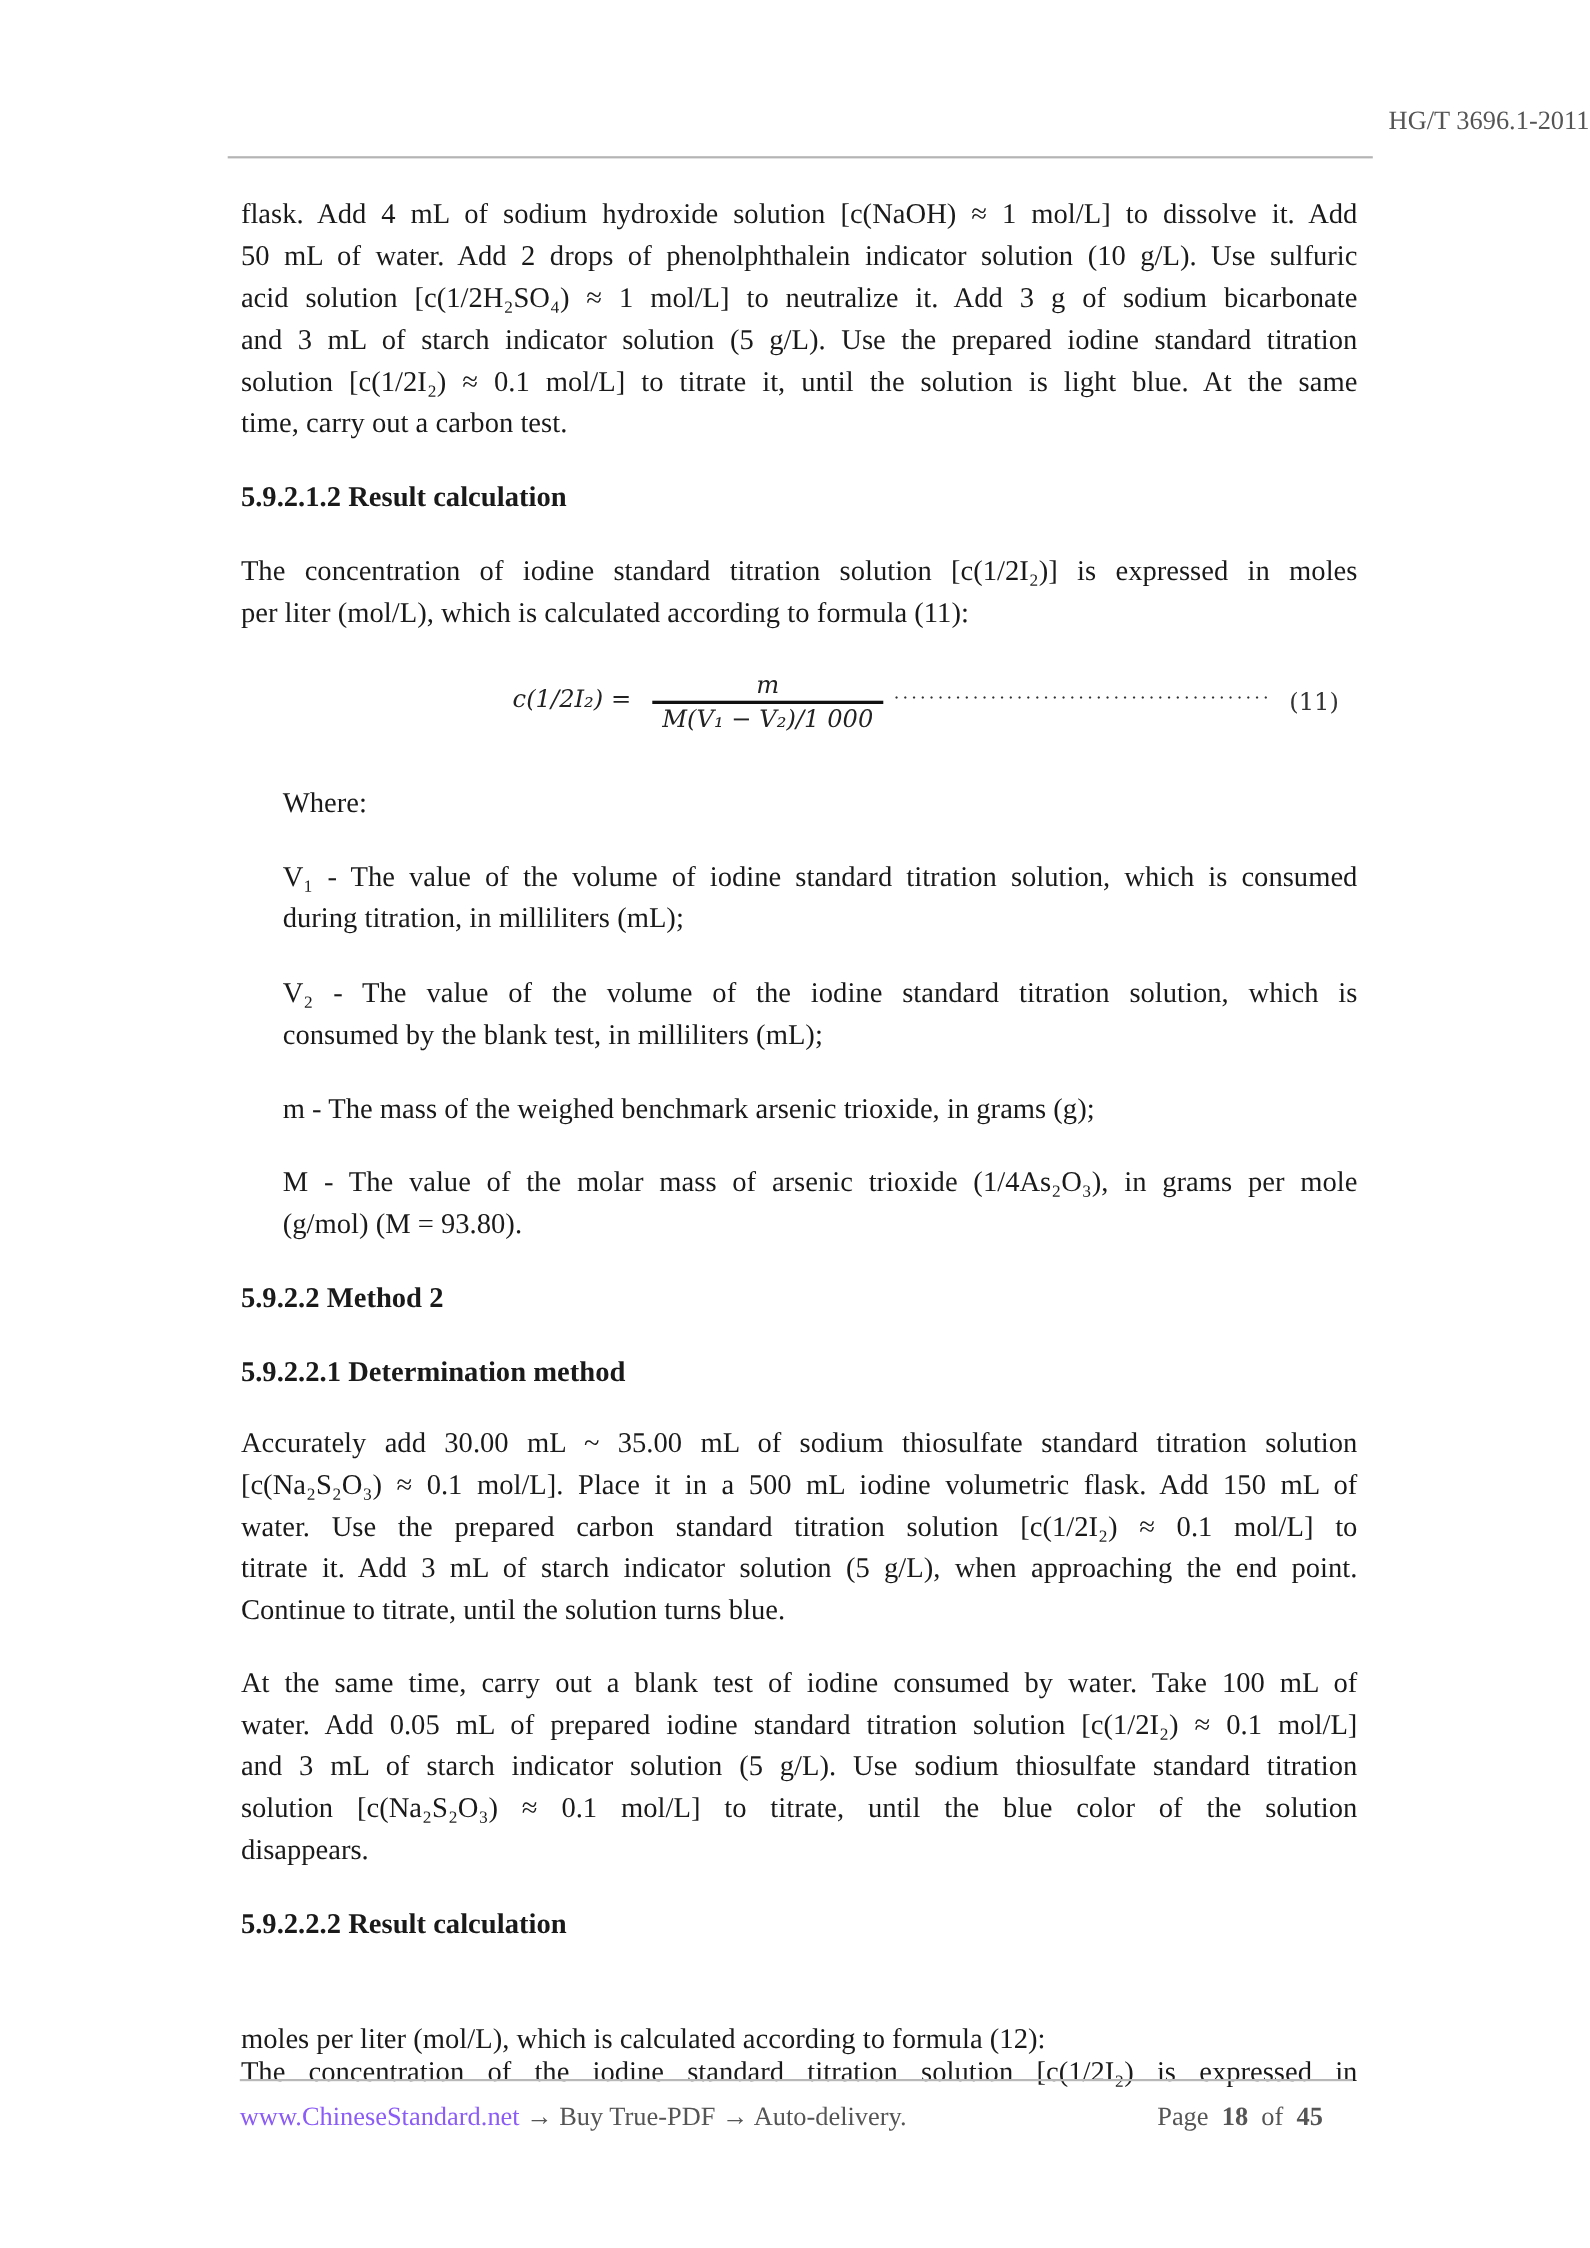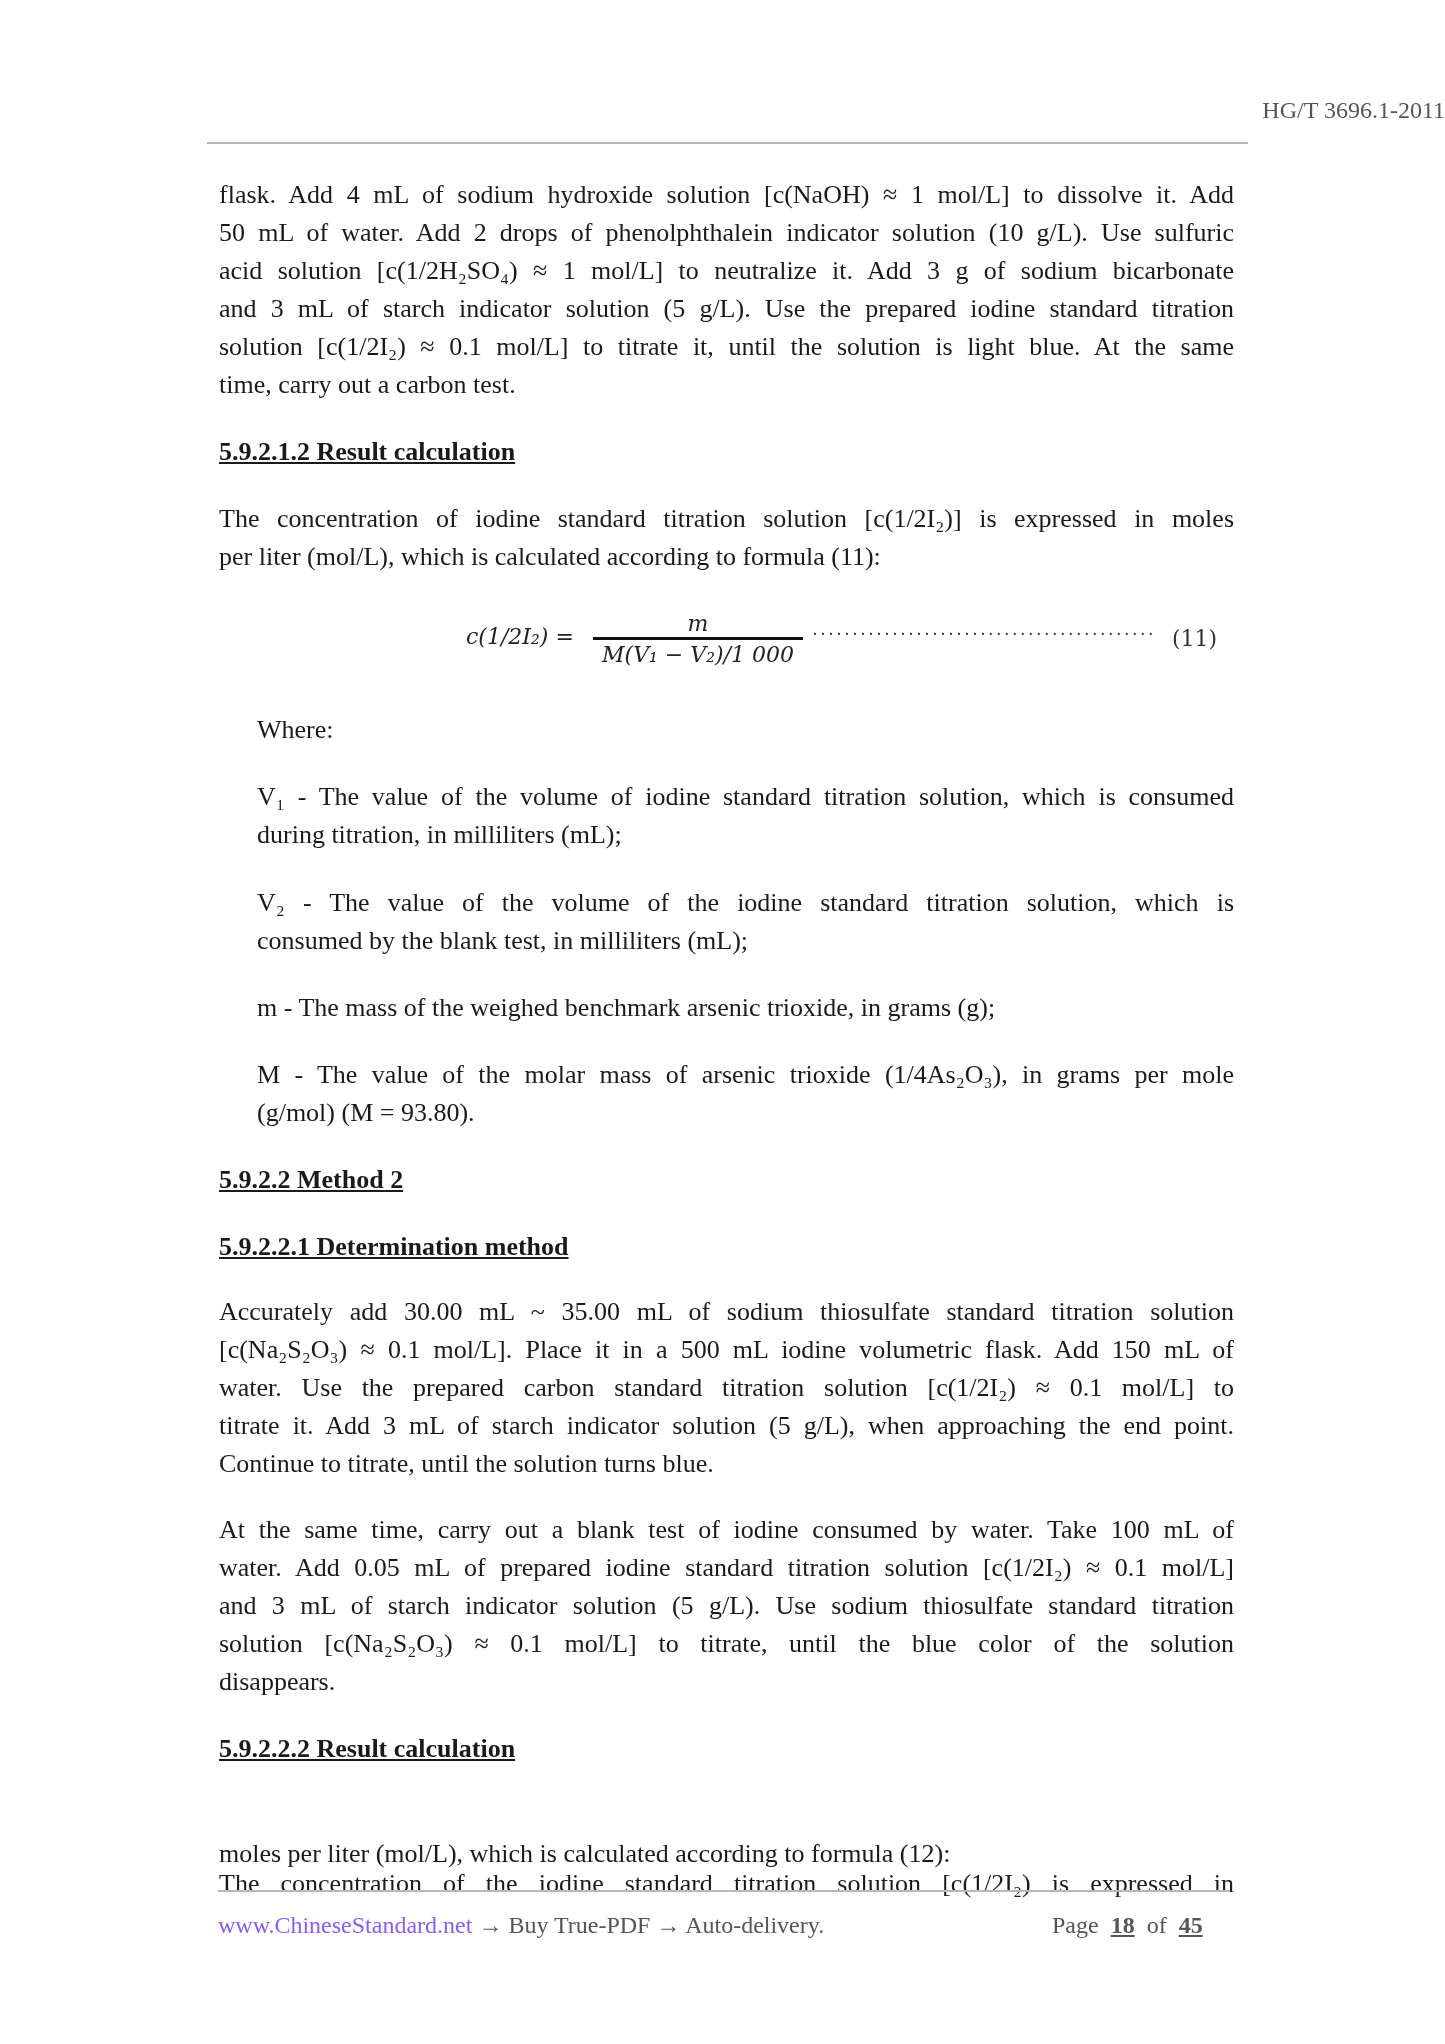--- a/index.html
+++ b/index.html
@@ -8,35 +8,35 @@
   .page-header { position: absolute; top: 96px; left: 0; width: 1445px; text-align: right;
                  font-size: 24px; color: #555555; line-height: 28px; }
   .rule { position: absolute; height: 2px; background: #b4b4b4; }
   .header-rule { top: 142px; left: 207px; width: 1041px; }
   .footer-rule { top: 1890px; left: 218px; width: 1012px; height: 2px; background: #b8b8b8; }
   .content { position: absolute; left: 219px; width: 1015px; }
   .line { position: absolute; left: 0; font-size: 26px; line-height: 38px; white-space: nowrap; }
   .just { width: 1015px; text-align: justify; text-align-last: justify; white-space: normal; }
   .indent { left: 38px; }
   .just.indent { width: 977px; }
-  .heading { font-weight: bold; text-decoration: underline; }
+  .heading { font-weight: bold; }
   .formula { position: absolute; font-family: "DejaVu Serif", serif; font-size: 22px; color: #222; }
   .frac { position: absolute; left: 593px; top: 612px; width: 210px; text-align: center; }
   .frac .num { font-style: italic; font-size: 22px; height: 24px; line-height: 24px; }
   .frac .bar { height: 3px; background: #111; margin: 1px 0 2px 0; }
   .frac .den { font-size: 22px; line-height: 26px; white-space: nowrap; }
   .it { font-style: italic; }
   .dots { position: absolute; left: 812px; top: 624px; width: 345px; overflow: hidden;
           white-space: nowrap; letter-spacing: 2px; font-size: 18px; color: #333; }
   .eqnum { position: absolute; left: 1172px; top: 626px; font-size: 22px; font-family: "DejaVu Serif", serif; color: #333; }
   .footer { position: absolute; top: 1910px; font-size: 24px; color: #555555; line-height: 30px; white-space: nowrap; }
   .footer-left { left: 218px; }
   .footer-left a { color: #8b5cf6; }
   .footer-right { left: 1052px; }
-  .footer-right b { font-weight: bold; text-decoration: underline; }
+  .footer-right b { font-weight: bold; }
 </style>
 </head>
 <body>
 
 <div class="page-header">HG/T 3696.1-2011</div>
 <div class="rule header-rule"></div>
 
 <div class="content">
 
   <div class="line just" style="top:176px">flask. Add 4 mL of sodium hydroxide solution [c(NaOH) ≈ 1 mol/L] to dissolve it. Add</div>

